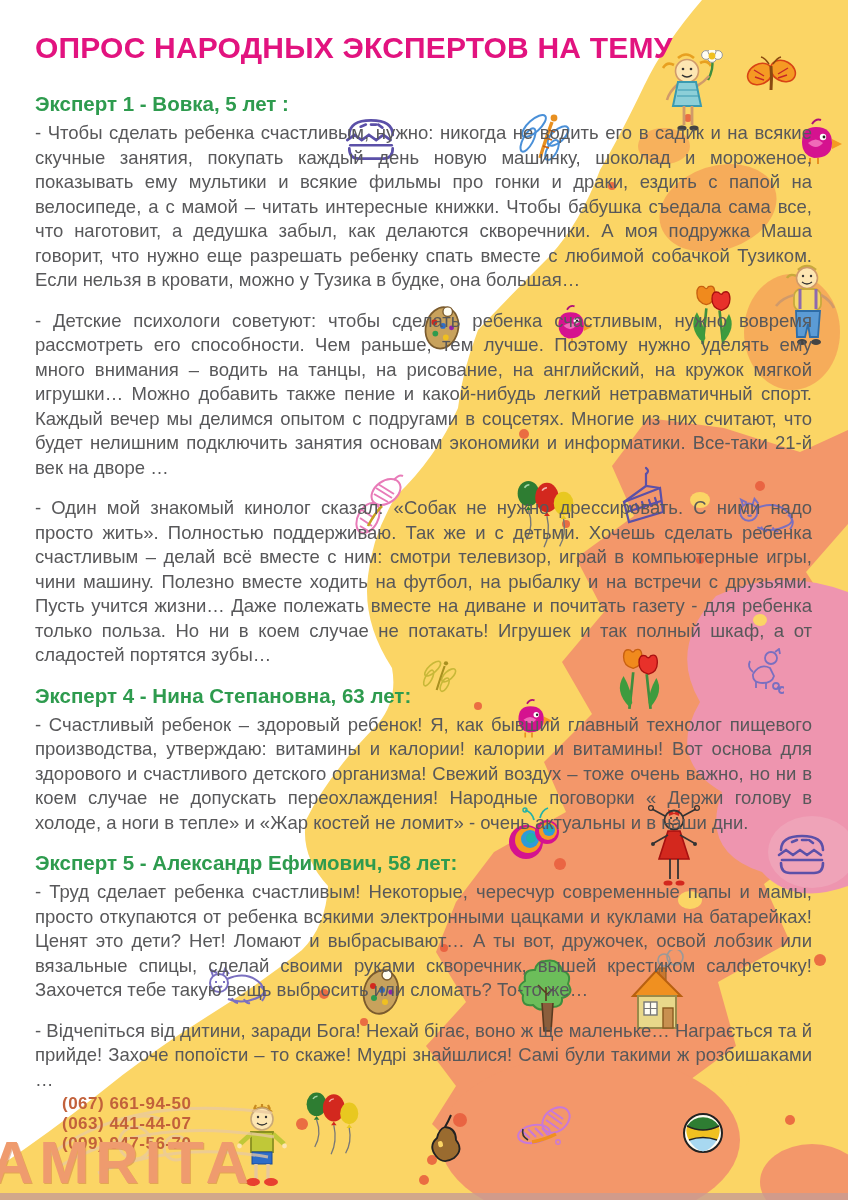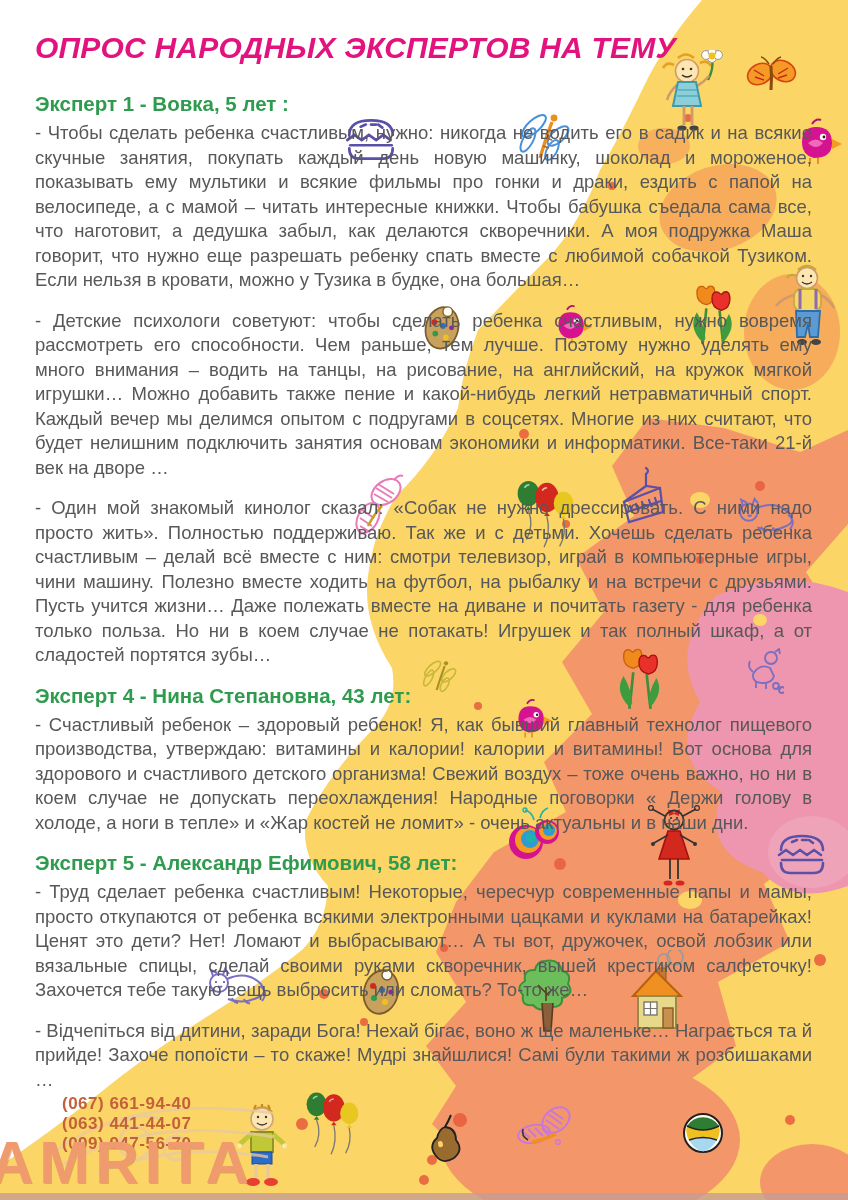--- a/index.html
+++ b/index.html
@@ -2,21 +2,21 @@
 <html><head>
 <meta charset="utf-8">
 <style>
   html,body{margin:0;padding:0;background:#fff;}
   .page{position:relative;width:848px;height:1200px;overflow:hidden;background:#fff;
         font-family:"Liberation Sans",sans-serif;}
   .bg{position:absolute;left:0;top:0;z-index:0;}
   .doodle{position:absolute;z-index:1;}
   .watermark{position:absolute;z-index:1;}
   .content{position:absolute;left:35px;right:36px;top:26px;z-index:2;}
-  h1{margin:0 0 22px 0;font-size:30px;font-weight:bold;line-height:44px;letter-spacing:.2px;font-style:italic;}
+  h1{margin:0 0 22px 0;font-size:30px;font-weight:bold;line-height:44px;letter-spacing:.2px;}
   h1 span{display:block;}
   section{margin-top:16px;}
   h2{margin:0 0 5px 0;font-size:20.5px;font-weight:bold;}
   p{margin:0;font-size:18.5px;line-height:24.5px;text-align:justify;font-weight:500;}
   .phones{position:absolute;left:62px;top:1094px;z-index:2;font-size:17px;line-height:20px;
           font-weight:bold;letter-spacing:.5px;}
   .logo{position:absolute;left:-10px;top:1128px;z-index:2;font-size:60px;font-weight:bold;
         letter-spacing:6px;text-shadow:1px 1px 0 rgba(200,110,60,.45);}
 </style>
 </head>
@@ -418,34 +418,34 @@
 
     <section>
       <p style="color:#58585A">- Детские психологи советуют: чтобы сделать ребенка счастливым, нужно вовремя рассмотреть его способности. Чем раньше, тем лучше. Поэтому нужно уделять ему много внимания – водить на танцы, на рисование, на английский, на кружок мягкой игрушки… Можно добавить также пение и какой-нибудь легкий нетравматичный спорт. Каждый вечер мы делимся опытом с подругами в соцсетях. Многие из них считают, что будет нелишним подключить занятия основам экономики и информатики. Все-таки 21-й век на дворе …</p>
     </section>
 
     <section>
       <p style="color:#58585A">- Один мой знакомый кинолог сказал: «Собак не нужно дрессировать. С ними надо просто жить». Полностью поддерживаю. Так же и с детьми. Хочешь сделать ребенка счастливым – делай всё вместе с ним: смотри телевизор, играй в компьютерные игры, чини машину. Полезно вместе ходить на футбол, на рыбалку и на встречи с друзьями. Пусть учится жизни… Даже полежать вместе на диване и почитать  газету  - для ребенка только польза. Но ни в коем случае не потакать! Игрушек и так полный шкаф, а от сладостей портятся зубы…</p>
     </section>
 
     <section>
-      <h2 style="color:#2E9B4E">Эксперт 4 - Нина Степановна, 43 лет:</h2>
+      <h2 style="color:#2E9B4E">Эксперт 4 - Нина Степановна, 63 лет:</h2>
       <p style="color:#58585A">- Счастливый ребенок – здоровый ребенок! Я, как бывший главный технолог пищевого производства, утверждаю: витамины и  калории! калории и витамины! Вот основа для здорового и счастливого детского организма!  Свежий воздух – тоже очень важно, но ни в коем случае не допускать переохлаждения! Народные поговорки « Держи голову в холоде, а ноги в тепле» и «Жар костей не ломит» -  очень актуальны и в наши дни.</p>
     </section>
 
     <section>
       <h2 style="color:#2E9B4E">Эксперт 5 - Александр Ефимович, 58 лет:</h2>
       <p style="color:#58585A">- Труд сделает ребенка счастливым! Некоторые, чересчур современные папы и мамы, просто откупаются от ребенка всякими электронными цацками и куклами на батарейках! Ценят это дети? Нет! Ломают и выбрасывают… А ты вот, дружочек, освой лобзик или вязальные спицы, сделай своими руками скворечник, вышей крестиком салфеточку! Захочется тебе такую вещь выбросить или сломать? То-то же…</p>
     </section>
 
     <section>
       <p style="color:#58585A">- Відчепіться від дитини, заради Бога! Нехай бігає, воно ж ще маленьке… Награється та й прийде! Захоче попоїсти – то скаже! Мудрі знайшлися! Самі були такими ж розбишаками …</p>
     </section>
   </div>
 
   <div class="phones" style="color:#C2613B">
-    <div>(067) 661-94-40</div>
+    <div>(067) 661-94-50</div>
     <div>(063) 441-44-07</div>
     <div>(099) 947-56-70</div>
   </div>
   <div class="logo" style="color:#EF9B6E">AMRITA</div>
 
 </div>
 
 </body></html>

